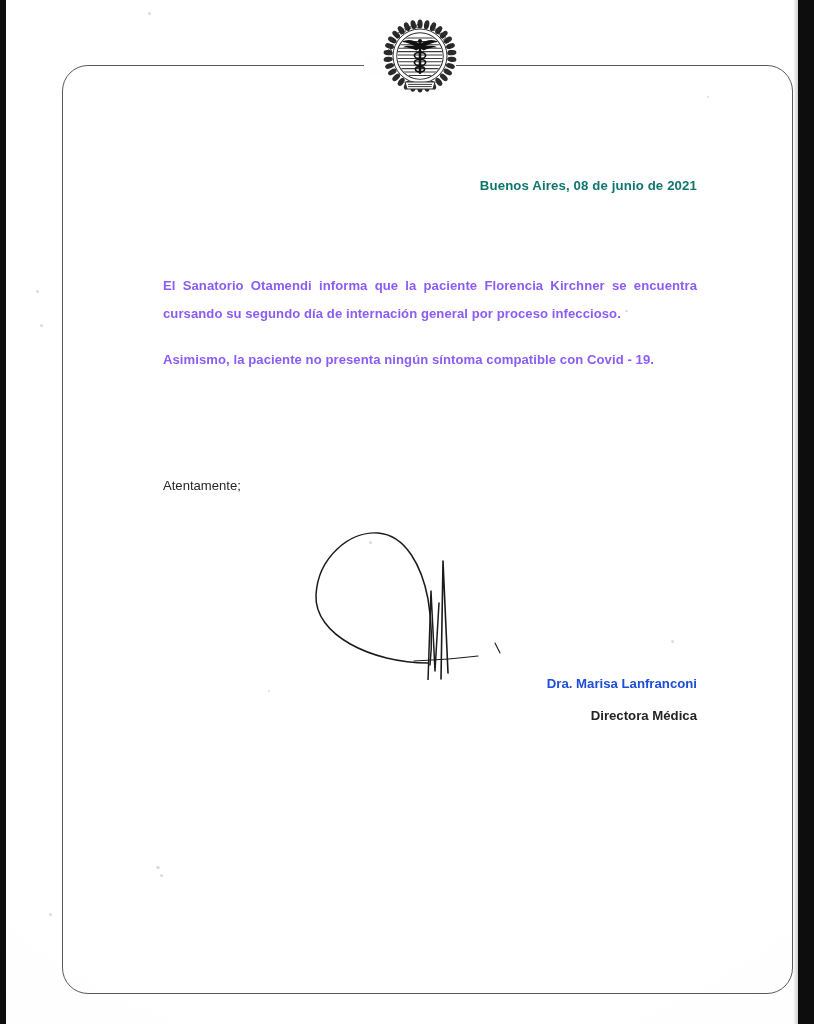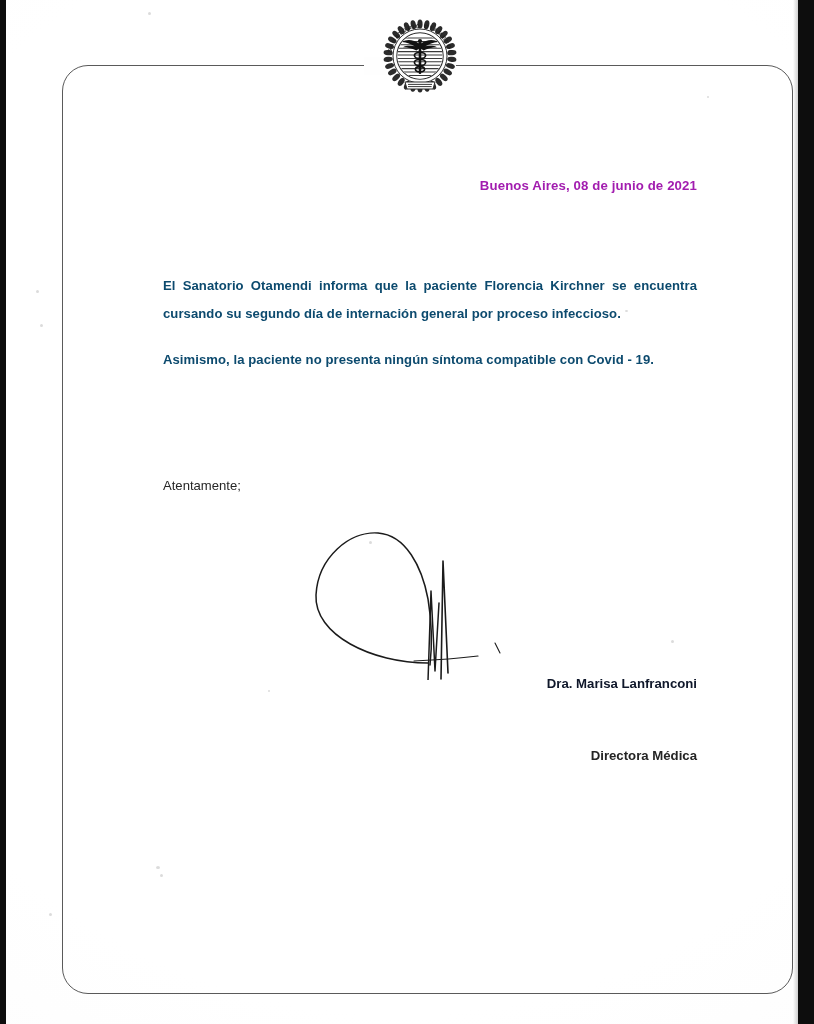--- a/index.html
+++ b/index.html
@@ -93,34 +93,34 @@
     width: 534px;
   }
 
   .date-line {
     position: absolute;
     left: 0; top: 178px;
     width: 534px;
     text-align: right;
     font-size: 13.2px;
     font-weight: 700;
-    color: #a21caf;
+    color: #0f766e;
     letter-spacing: .01em;
   }
 
   .body-block {
     position: absolute;
     left: 0;
     top: 272px;
     width: 534px;
   }
   .para {
     font-size: 13.1px;
     font-weight: 700;
-    color: #0c4a6e;
+    color: #8b5cf6;
     line-height: 28px;
     text-align: justify;
     margin: 0 0 18px 0;
     letter-spacing: .005em;
   }
   .para:last-child { margin-bottom: 16px; }
 
   .closing {
     position: absolute;
     left: 0; top: 478px;
@@ -140,31 +140,30 @@
   }
   #signature svg { display: block; width: 210px; height: 185px; }
 
   .sign-name {
     position: absolute;
     left: 0; top: 676px;
     width: 534px;
     text-align: right;
     font-size: 13.2px;
     font-weight: 700;
-    color: #0f172a;
+    color: #1d4ed8;
   }
   .sign-title {
     position: absolute;
     left: 0; top: 708px;
     width: 534px;
     text-align: right;
     font-size: 13.2px;
     font-weight: 700;
     color: #242424;
-    margin-top: 40px;
   }
 
   
   .speck {
     position: absolute;
     background: #cfcfcf;
     border-radius: 50%;
     opacity: .75;
   }
 </style>

